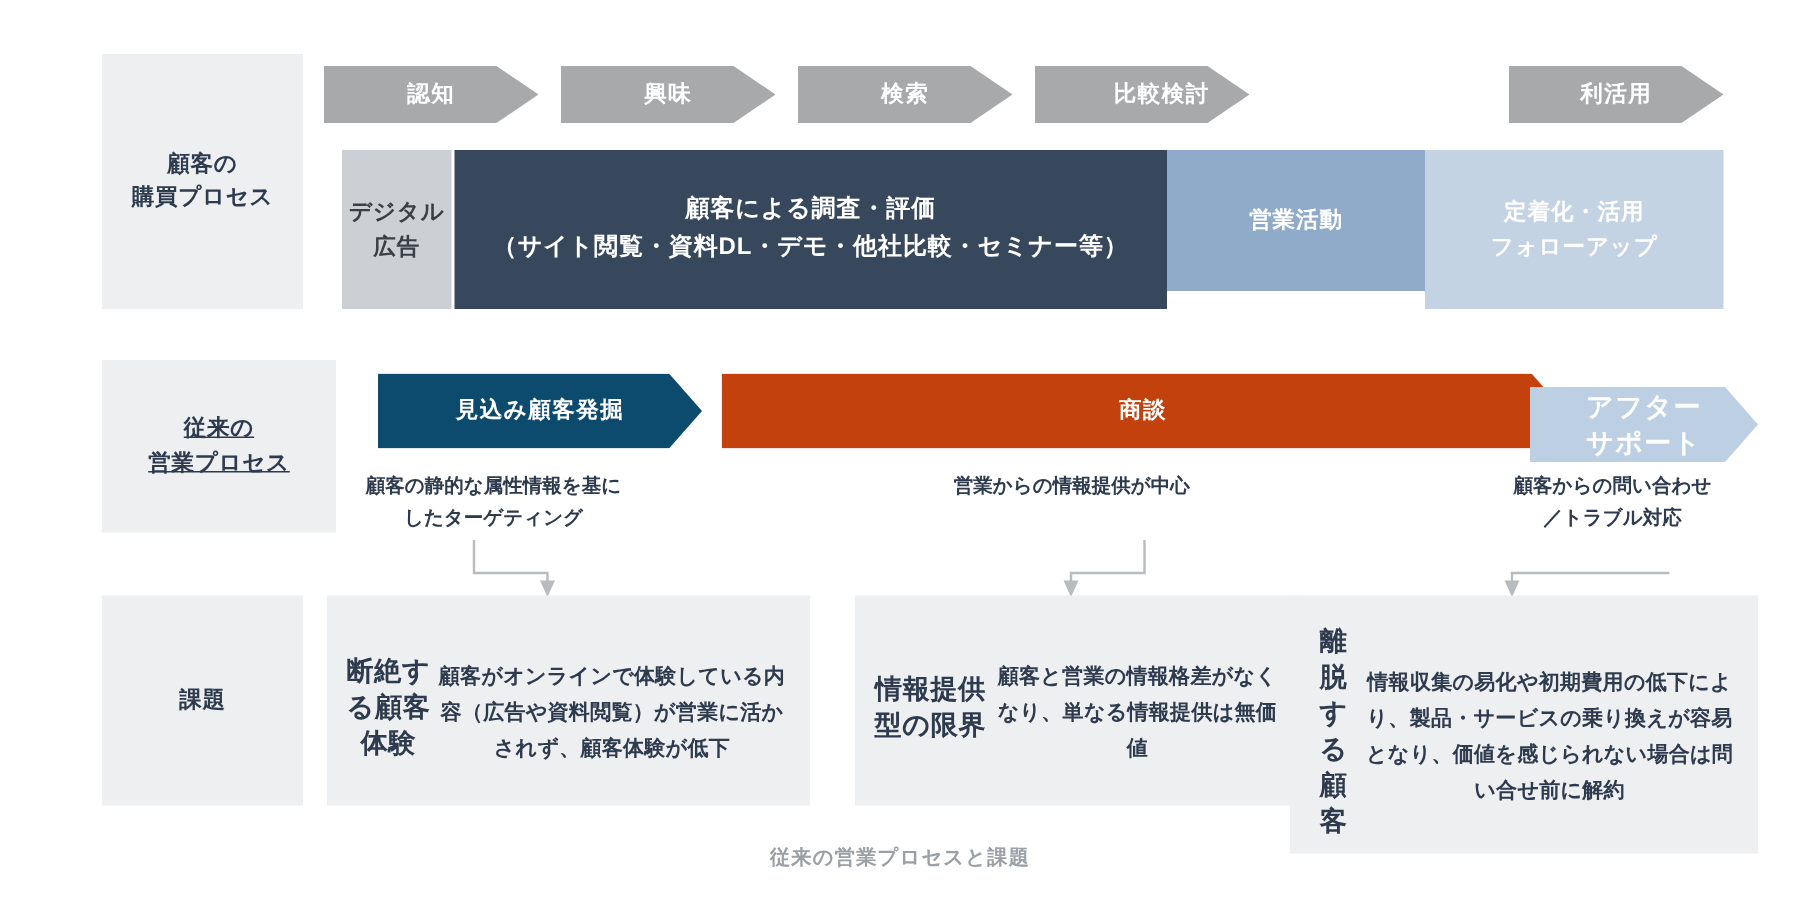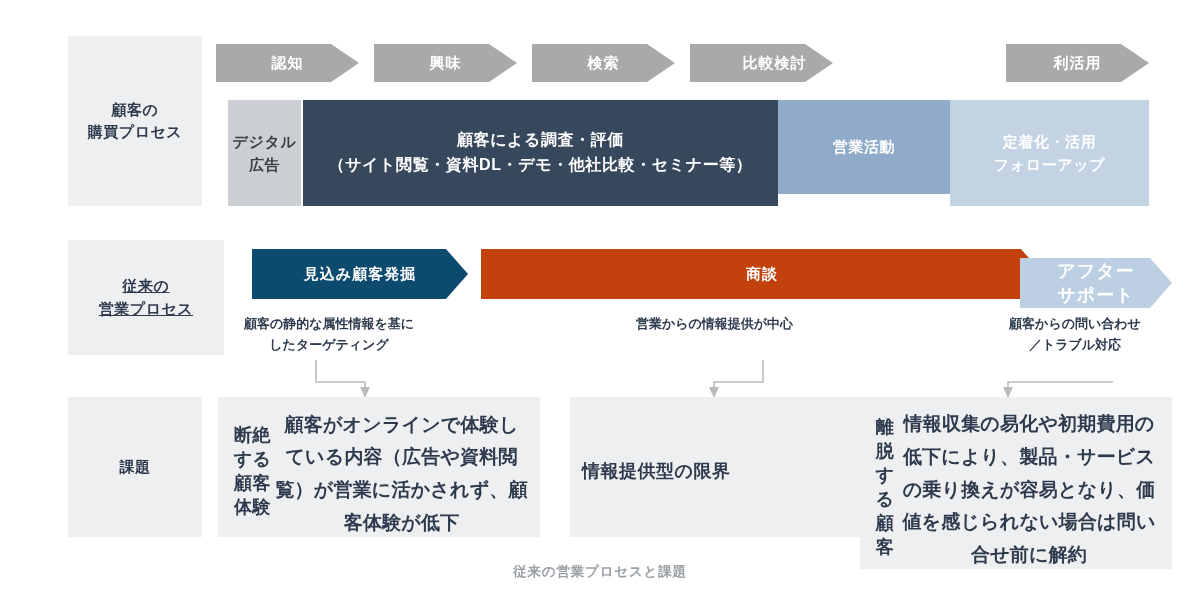--- a/index.html
+++ b/index.html
@@ -69,21 +69,21 @@
   .card{
     background:#eeeff0;
     display:flex;flex-direction:row;align-items:center;
     padding:14px 12px 0 12px;
   }
   .card-title{
     font-size:18px;font-weight:700;color:#2e3b4e;
     margin:4px 0 10px 0;letter-spacing:.5px;text-align:center;
   }
   .card-body{
-    font-size:19px;font-weight:700;color:#2e3b4e;
+    font-size:14px;font-weight:700;color:#2e3b4e;
     line-height:1.72;text-align:center;letter-spacing:.2px;
   }
 
   
   .footcap{
     position:absolute;left:0;right:0;text-align:center;
     font-size:13.5px;color:#9aa0a6;letter-spacing:.8px;
   }
 
   
@@ -196,20 +196,21 @@
     <span>課題</span>
   </div>
 
   <div class="abs card" style="left:218px;top:397px;width:322px;height:140px;">
     <div class="card-title">断絶する顧客体験</div>
     <div class="card-body">顧客がオンラインで体験している内容（広告や資料閲覧）が営業に活かされず、顧客体験が低下</div>
   </div>
 
   <div class="abs card" style="left:550px;top:397px;width:300px;height:140px;margin-left:20px;">
     <div class="card-title">情報提供型の限界</div>
+    <div class="card-body">顧客と営業の情報格差がなくなり、単なる情報提供は無価値</div>
   </div>
 
   <div class="abs card" style="left:860px;top:397px;width:312px;height:172px;">
     <div class="card-title">離脱する顧客</div>
     <div class="card-body">情報収集の易化や初期費用の低下により、製品・サービスの乗り換えが容易となり、価値を感じられない場合は問い合せ前に解約</div>
   </div>
 
   <div class="footcap" style="top:563px;font-weight:bold;">従来の営業プロセスと課題</div>
 
 </div>

